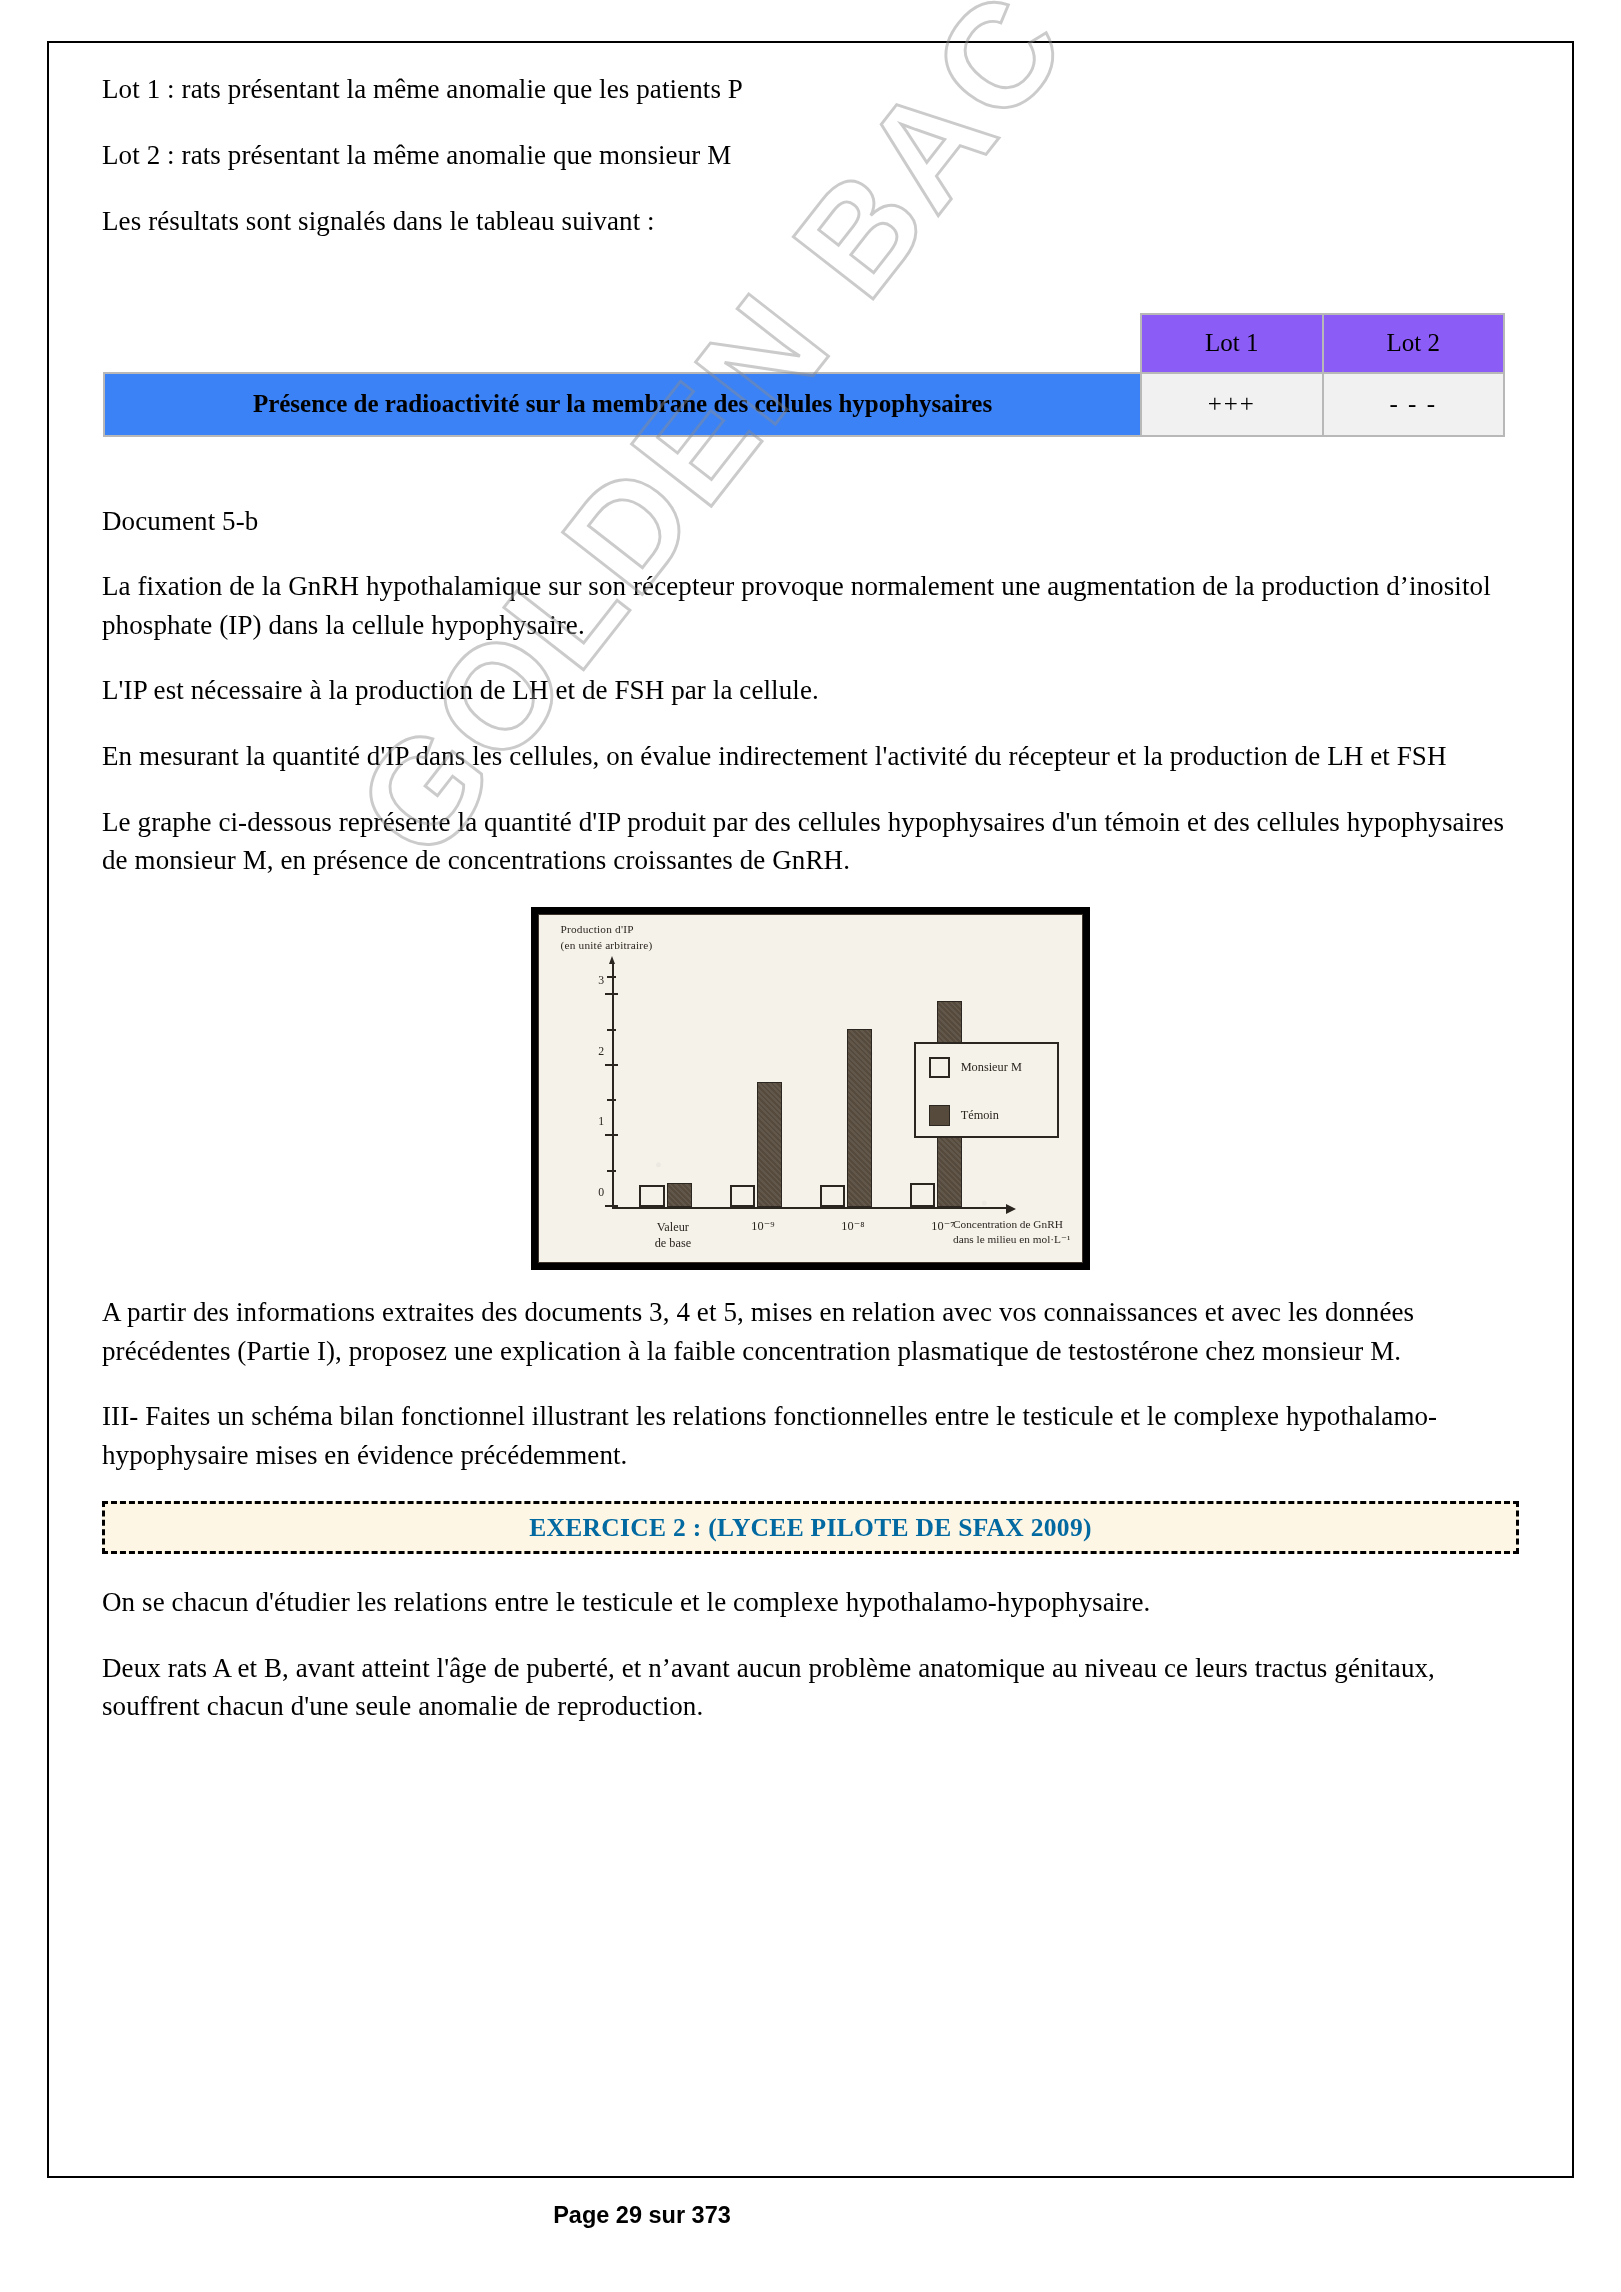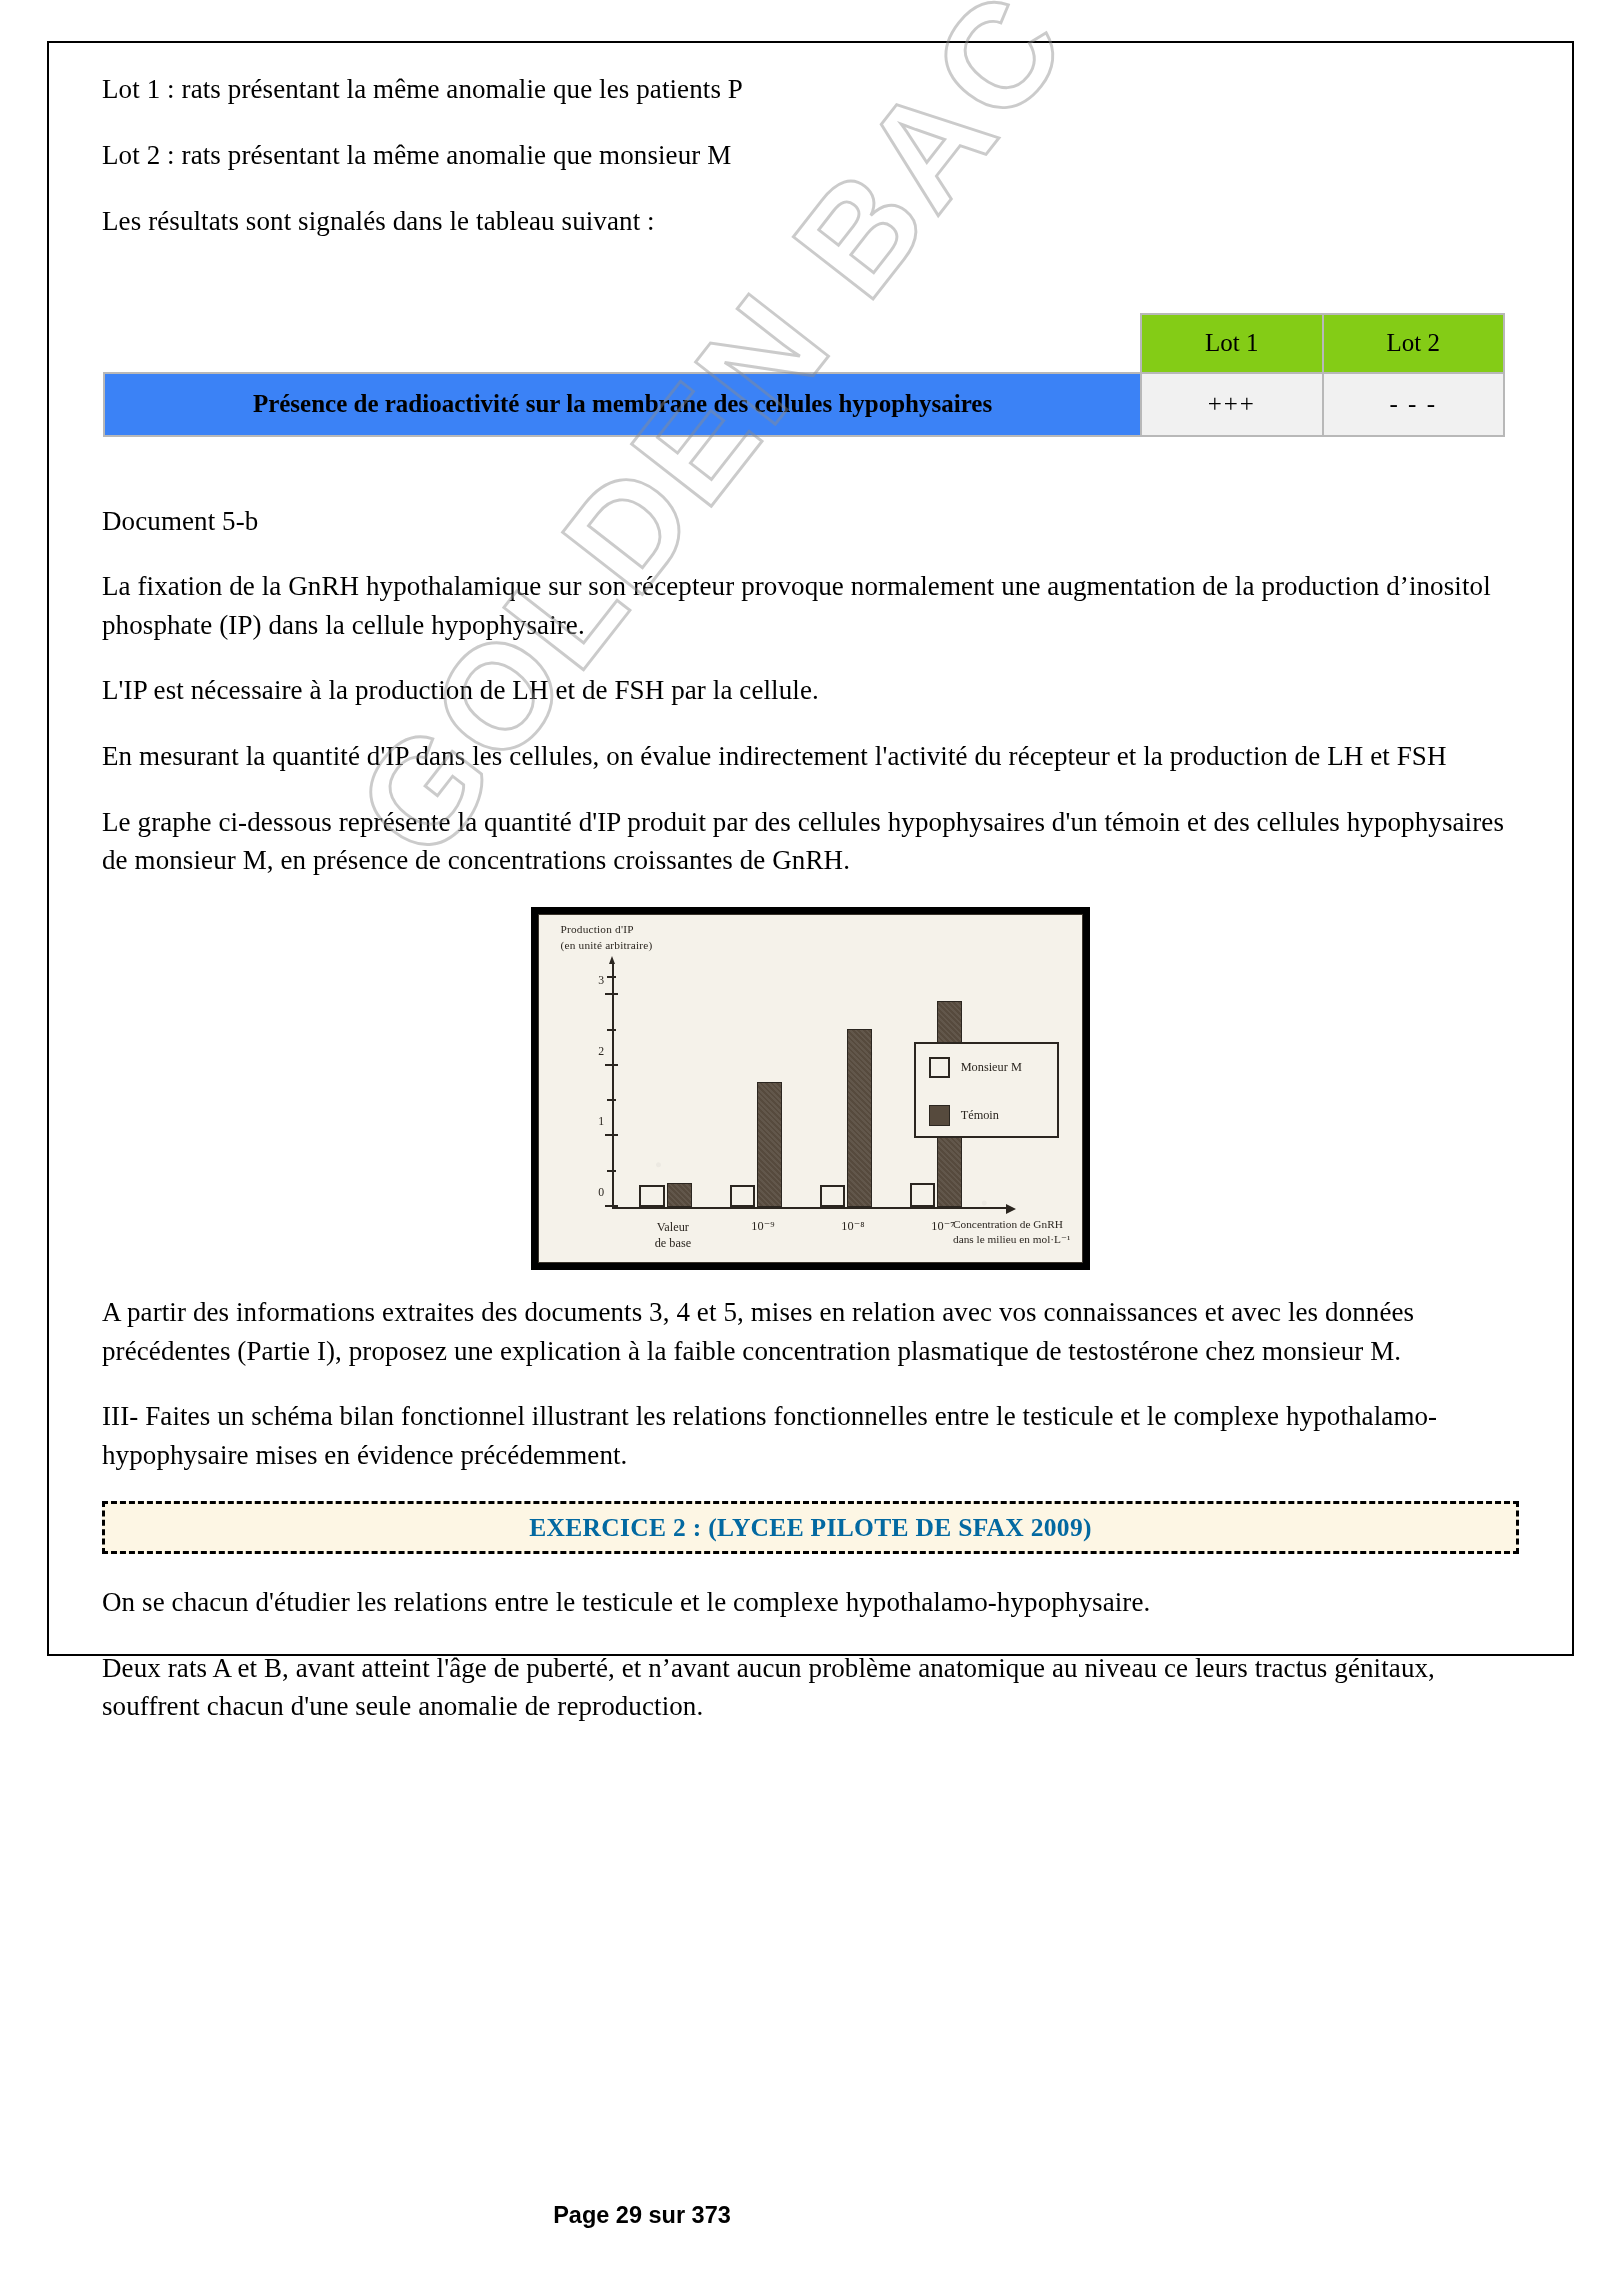--- a/index.html
+++ b/index.html
@@ -15,21 +15,21 @@
     position: relative;
     overflow: hidden;
   }
 
   
   .page-frame {
     position: absolute;
     left: 47px;
     top: 41px;
     width: 1527px;
-    height: 1615px;
+    height: 2137px;
     border: 2.9px solid #000;
     box-sizing: border-box;
     background: #fff;
   }
   .page-inner {
     position: absolute;
     left: 0; top: 0; right: 0; bottom: 0;
     padding: 27.4px 53px 0 53px;
     box-sizing: border-box;
   }
@@ -62,21 +62,21 @@
   .rt-head-blank {
     width: 941px;
     height: 57px;
     background: #ffffff;
     border-left-color: #ffffff !important;
     border-top-color: #ffffff !important;
   }
   .rt-head-lot {
     width: 163px;
     text-align: center;
-    background: #84cc16;
+    background: #8b5cf6;
     height: 57px;
     font-size: 26.5px;
   }
   .rt-body-label {
     background: #3b82f6;
     font-weight: bold;
     font-size: 25.5px;
     height: 61px;
     text-align: center;
     padding: 0 9.8px;

